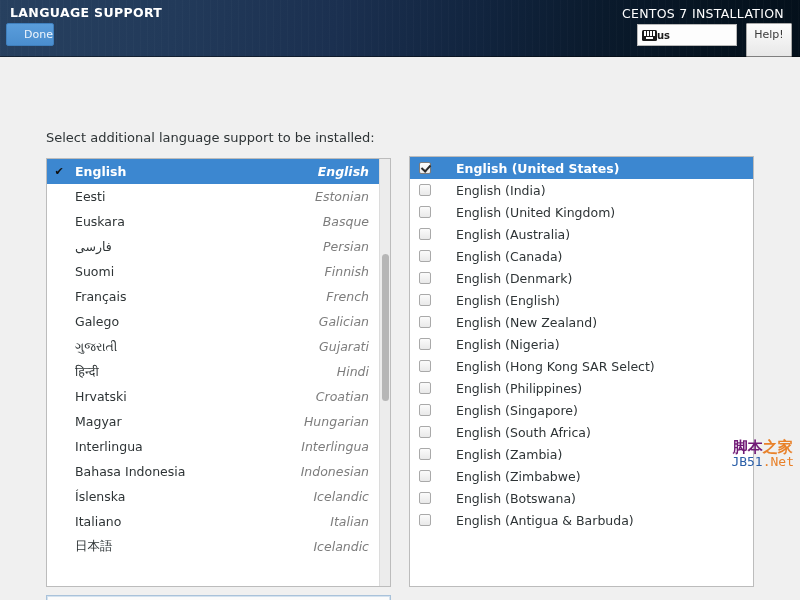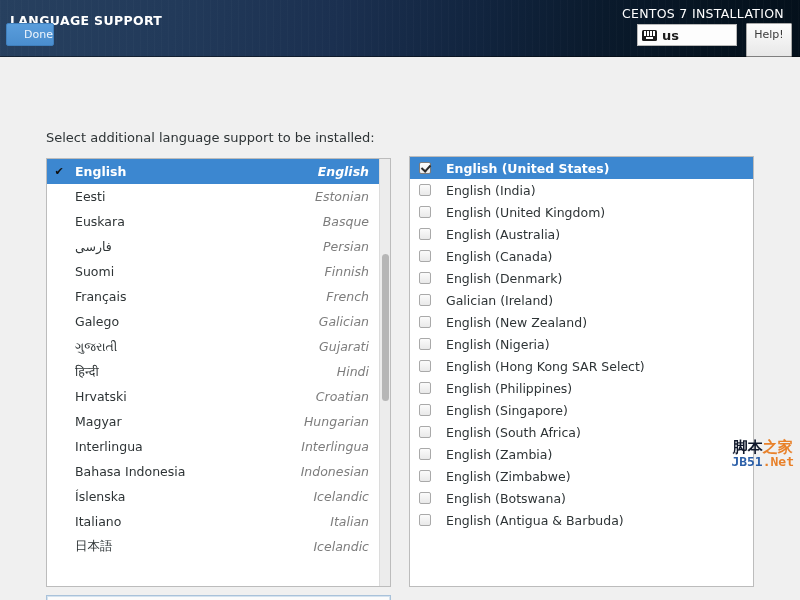--- a/index.html
+++ b/index.html
@@ -42,21 +42,21 @@
       rgba(255,255,255,0.018) 1px,
       rgba(255,255,255,0) 1px,
       rgba(255,255,255,0) 7px
     );
     pointer-events: none;
   }
 
   .page-title {
     position: absolute;
     left: 10px;
-    top: 13px;
+    top: 5px;
     color: #ffffff;
     font-size: 12.5px;
     font-weight: bold;
     letter-spacing: .35px;
   }
 
   .done-button {
     position: absolute;
     left: 6px;
     top: 23px;
@@ -110,24 +110,23 @@
     background: repeating-linear-gradient(90deg, #fff 0 1.5px, #1b1b1b 1.5px 3px);
   }
   .kbd-icon::after {
     content: "";
     position: absolute;
     left: 4px; bottom: 1.5px;
     width: 7px; height: 2px;
     background: #fff;
   }
   .kbd-layout {
-    font-size: 13px;
+    font-size: 10px;
     font-weight: bold;
     color: #1d1d1d;
-    margin-left: 5px;
   }
 
   .help-button {
     position: absolute;
     right: 8px;
     top: 23px;
     width: 46px;
     height: 36px;
     background: linear-gradient(#fdfdfd, #e6e6e6);
     border: 1px solid #a9a9a9;
@@ -300,42 +299,42 @@
     top: 0px;
     width: 4px;
     height: 7px;
     border: solid #2b2b2b;
     border-width: 0 2px 2px 0;
     transform: rotate(42deg);
   }
   .locale-label {
     font-size: 12.5px;
     color: #2e3436;
-    margin-left: 15px;
+    margin-left: 25px;
   }
   .locale-row.selected .locale-label { color: #ffffff; font-weight: bold; }
 
   
   .watermark {
     position: absolute;
     right: 6px;
     bottom: 4px;
     text-align: center;
     line-height: 1.08;
     user-select: none;
   }
   .wm-top {
     font-size: 15px;
     font-weight: bold;
     color: #e8812a;
   }
-  .wm-top .blue { color: #0f172a; }
+  .wm-top .blue { color: #701a75; }
   .wm-bottom {
     font-size: 13px;
-    font-weight: bold;
+    font-weight: normal;
     color: #e8812a;
     font-family: "DejaVu Sans Mono", "Liberation Mono", monospace;
   }
   .wm-bottom .blue { color: #2b5fa8; }
 </style>
 </head>
 <body>
 
 <div class="header">
   <div class="header-streaks"></div>
@@ -489,21 +488,21 @@
         <div class="locale-row">
           <span class="cbox"></span>
           <span class="locale-label">English (Canada)</span>
         </div>
         <div class="locale-row">
           <span class="cbox"></span>
           <span class="locale-label">English (Denmark)</span>
         </div>
         <div class="locale-row">
           <span class="cbox"></span>
-          <span class="locale-label">Galician (Ireland)</span>
+          <span class="locale-label">English (English)</span>
         </div>
         <div class="locale-row">
           <span class="cbox"></span>
           <span class="locale-label">English (New Zealand)</span>
         </div>
         <div class="locale-row">
           <span class="cbox"></span>
           <span class="locale-label">English (Nigeria)</span>
         </div>
         <div class="locale-row">

